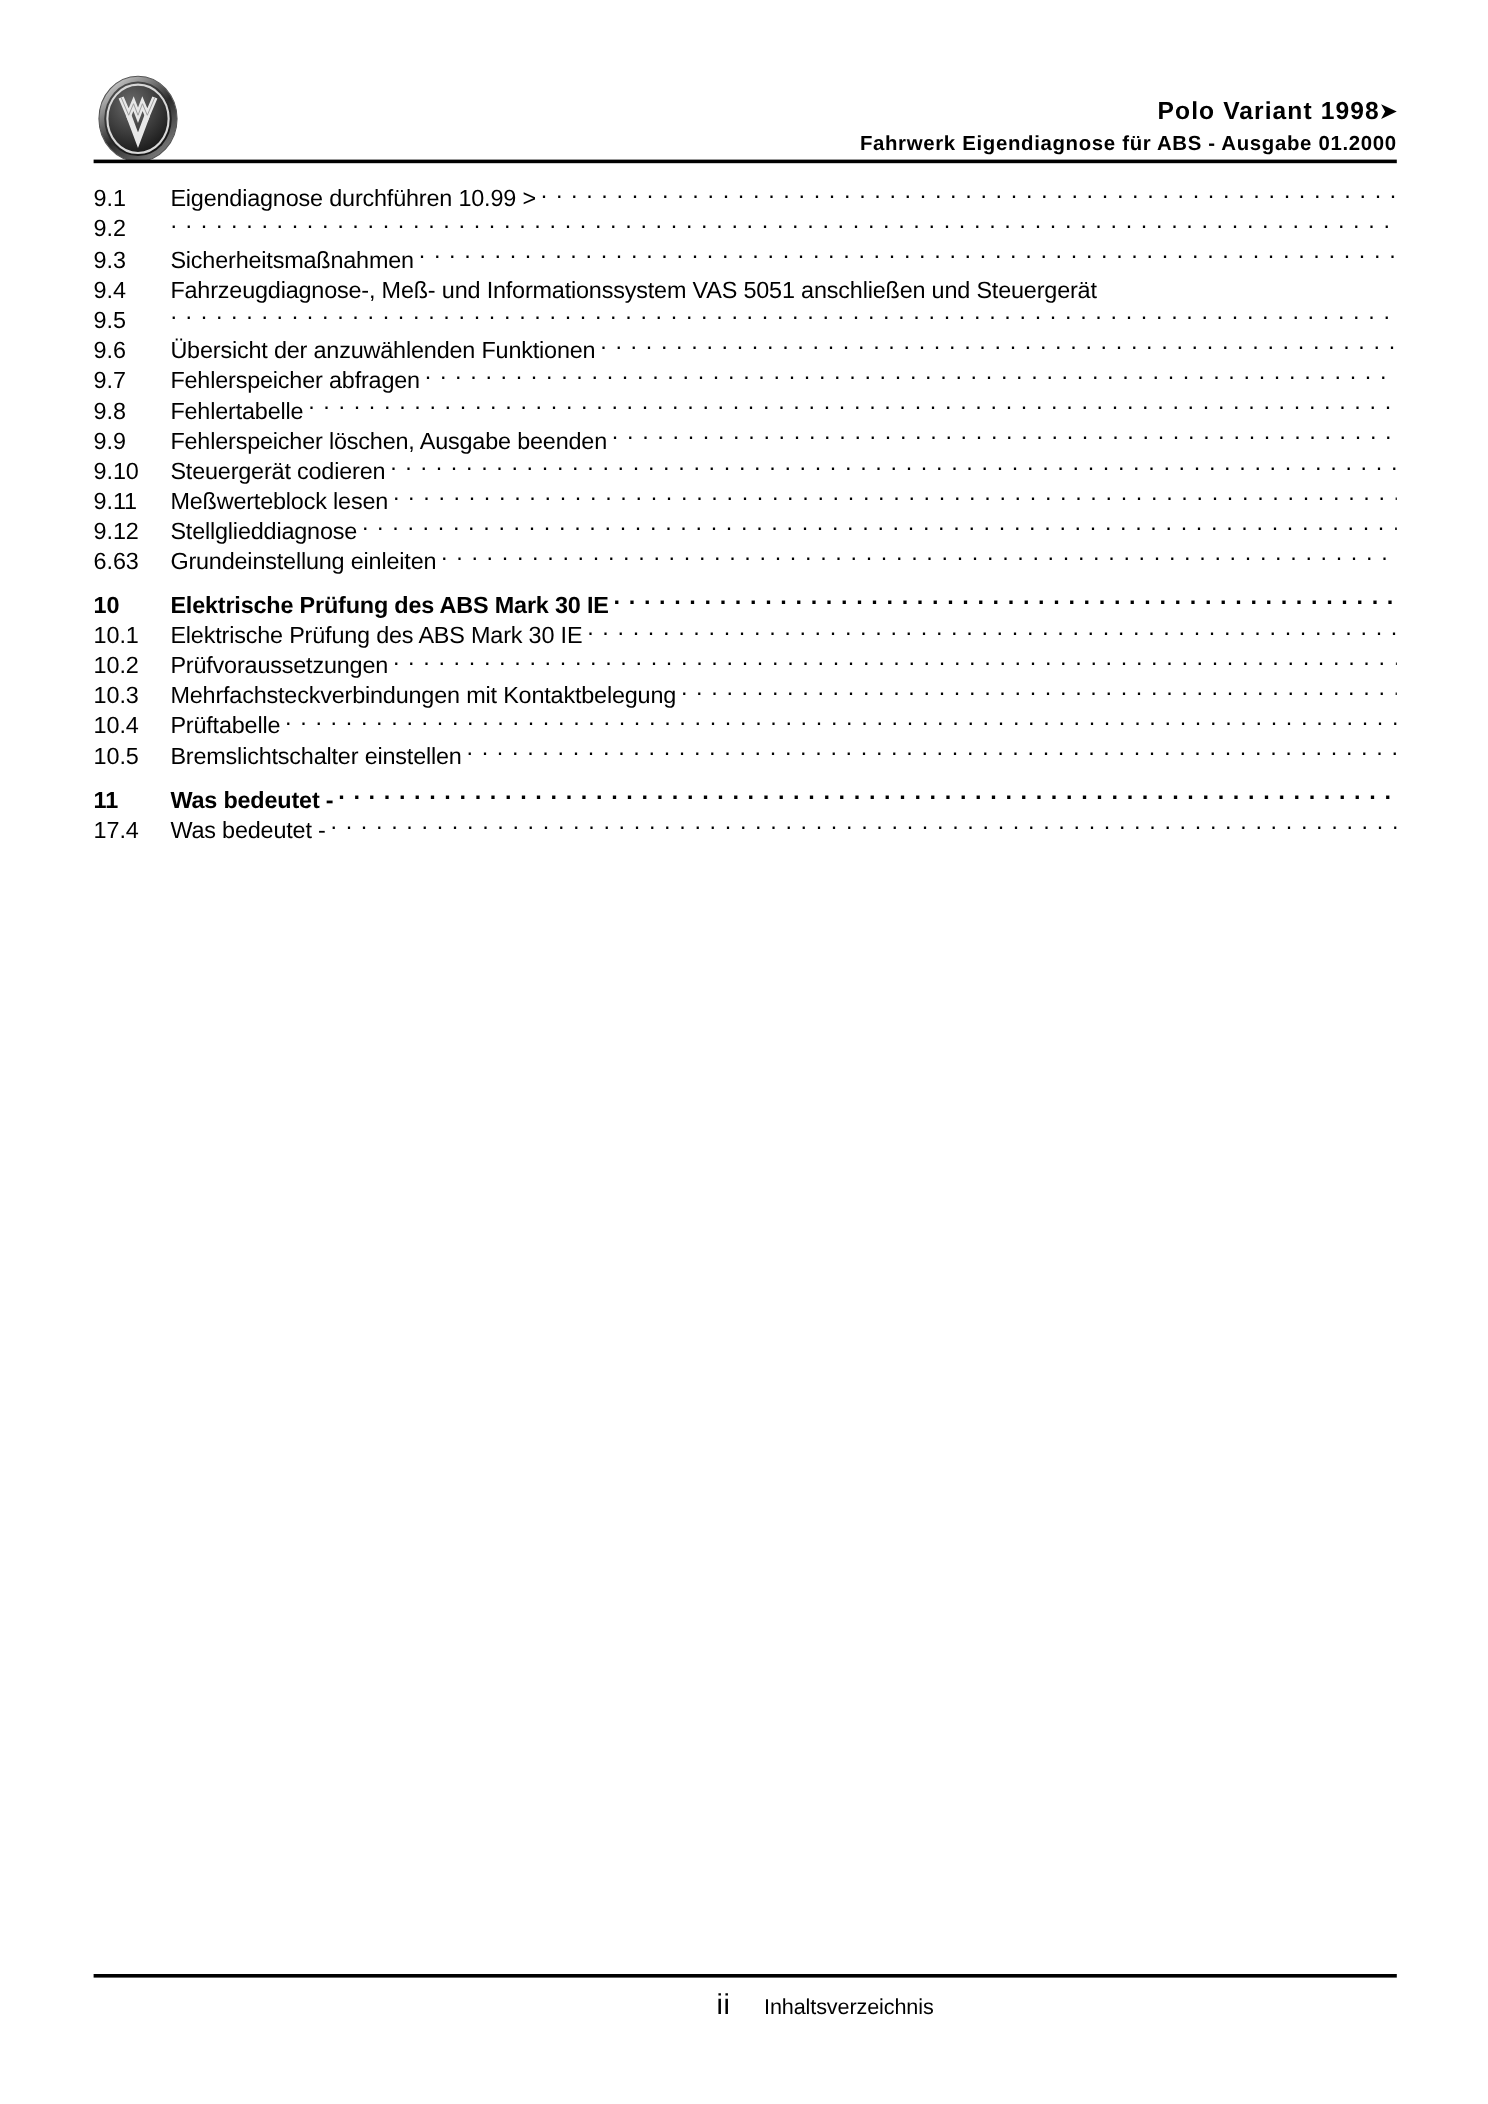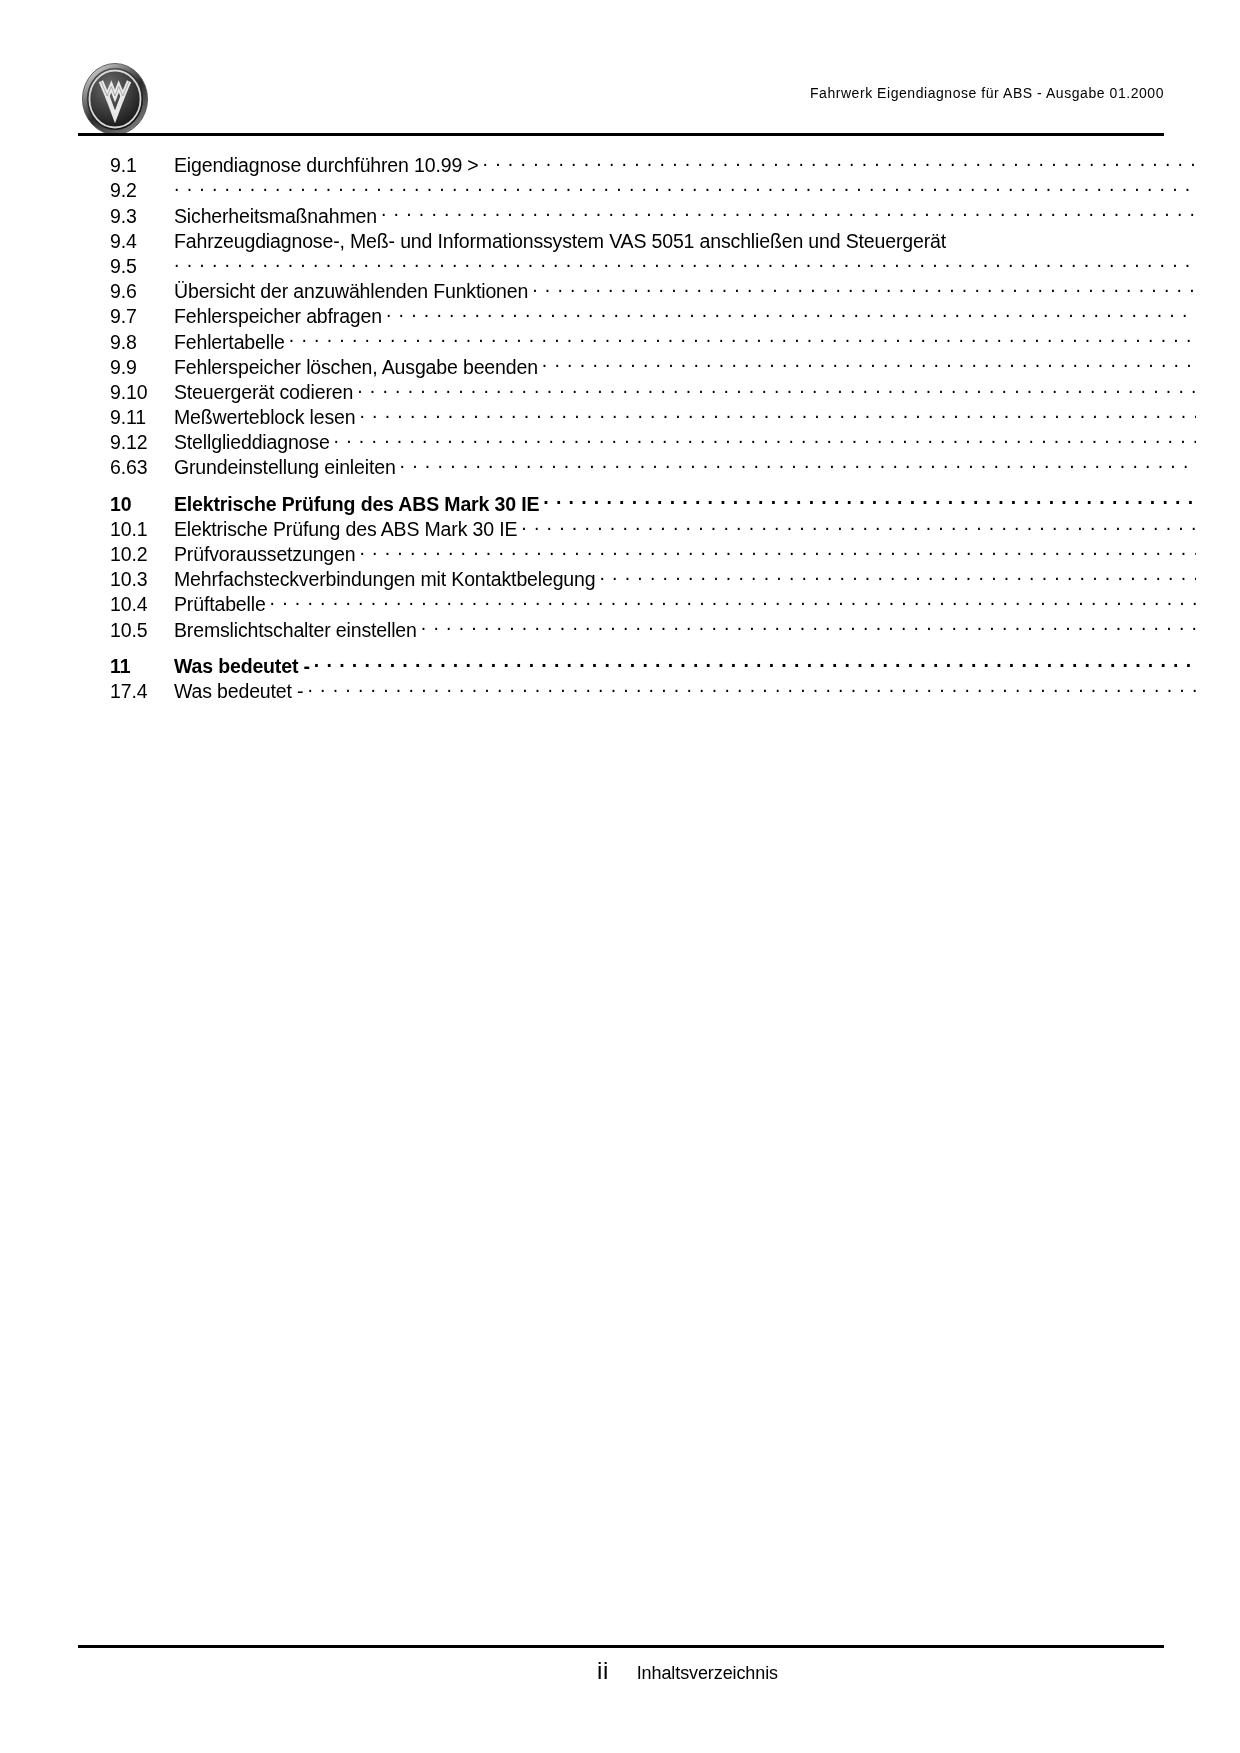--- a/index.html
+++ b/index.html
@@ -47,22 +47,22 @@
     width: 1000px;
   }
   .header-line1 {
     font-size: 20.5px;
     font-weight: bold;
     letter-spacing: 0.9px;
     line-height: 26px;
     white-space: nowrap;
   }
   .header-line2 {
-    font-size: 14px;
-    font-weight: normal;
+    font-size: 17px;
+    font-weight: bold;
     letter-spacing: 0.55px;
     line-height: 27px;
     white-space: nowrap;
   }
   .header-arrow {
     font-size: 17px;
     letter-spacing: 0;
     vertical-align: 1px;
   }
   .header-rule {
@@ -73,21 +73,20 @@
     height: 3px;
     background: #000000;
   }
 
   
   .toc {
     position: absolute;
     left: 78px;
     top: 147px;
     width: 1086px;
-    margin-left: 32px;
   }
   .toc-row {
     display: flex;
     align-items: baseline;
     width: 1086px;
     height: 25.2px;
     font-size: 19.5px;
     line-height: 25.2px;
     white-space: nowrap;
   }
@@ -205,20 +204,21 @@
           <path d="M 39.5 46 L 50 74 L 60.5 46"></path>
         </g>
         <g fill="none" stroke="#9c9c9c" stroke-width="1.1">
           <path d="M 31 26 L 39.5 46 L 45 33 L 50 46 L 55 33 L 60.5 46 L 69 26"></path>
         </g>
         <ellipse cx="50" cy="50" rx="44" ry="48" fill="none" stroke="#555" stroke-width="1.2"></ellipse>
       </svg>
     </div>
 
     <div class="header-titles">
+      <div class="header-line1"><span>Polo Variant 1998</span><span class="header-arrow">➤</span></div>
       <div class="header-line2">Fahrwerk Eigendiagnose für ABS - Ausgabe 01.2000</div>
     </div>
   </div>
   <div class="header-rule"></div>
 
   <div class="toc" id="toc-container">
       <div class="toc-row">
         <span class="num">9.1</span>
         <span class="label">Eigendiagnose durchführen 10.99 &gt;</span>
         <span class="leader"></span>

